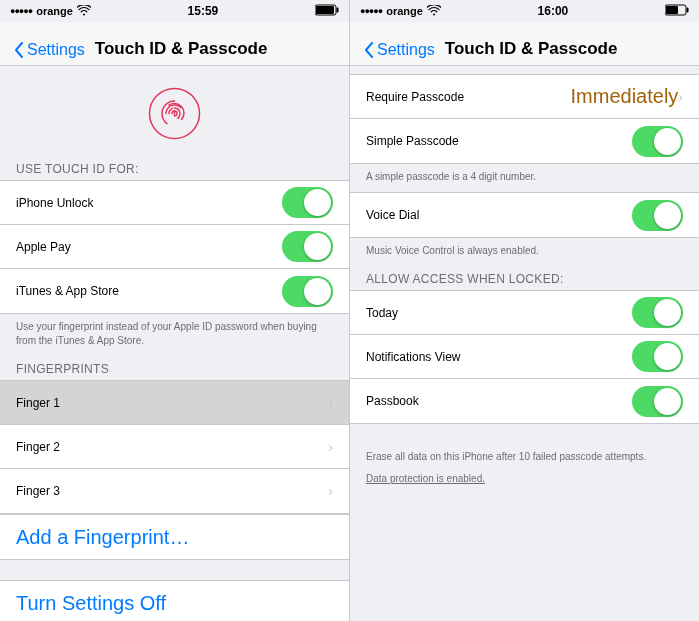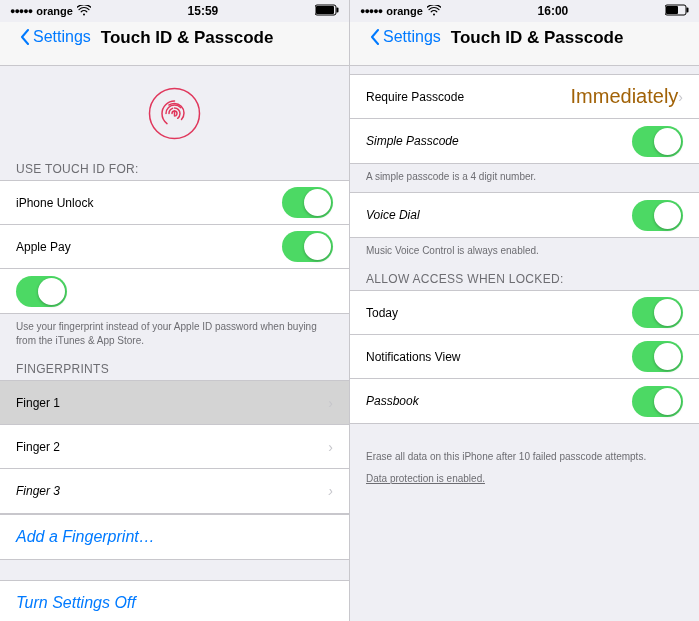--- a/index.html
+++ b/index.html
@@ -37,22 +37,22 @@
     }
     .status-left { display: flex; align-items: center; gap: 4px; }
     .status-center { font-size: 12px; font-weight: 600; }
     .status-right { display: flex; align-items: center; gap: 4px; }
     .signal-dots { font-size: 9px; letter-spacing: -1px; }
     .wifi-icon { font-size: 11px; }
 
     
     .nav-bar {
       display: flex;
-      align-items: flex-start;
-      padding: 6px 20px;
+      align-items: flex-end;
+      padding: 6px 14px;
       background: #f7f7f7;
       border-bottom: 1px solid #c8c7cc;
       height: 44px;
     }
     .nav-back {
       color: #007aff;
       font-size: 16px;
       display: flex;
       align-items: center;
       gap: 3px;
@@ -104,30 +104,30 @@
 
     .table-row {
       display: flex;
       align-items: center;
       padding: 0 16px;
       min-height: 44px;
       background: #fff;
       border-bottom: 1px solid #c8c7cc;
       position: relative;
     }
-    .table-row:last-child { border-bottom: none; font-style: italic; }
+    .table-row:last-child { border-bottom: none; }
 
     .row-label {
       flex: 1;
       font-size: 12px;
       color: #000;
     }
     .row-label-blue {
       flex: 1;
-      font-size: 16px;
+      font-size: 20px;
       color: #007aff;
     }
     .row-value {
       font-size: 20px;
       color: #a16207;
     }
     .row-chevron {
       color: #c7c7cc;
       font-size: 14px;
     }
@@ -237,20 +237,21 @@
           <div class="toggle-knob"></div>
         </div>
       </div>
       <div class="table-row">
         <span class="row-label">Apple Pay</span>
         <div class="toggle">
           <div class="toggle-knob"></div>
         </div>
       </div>
       <div class="table-row">
+        <span class="row-label">iTunes &amp; App Store</span>
         <div class="toggle">
           <div class="toggle-knob"></div>
         </div>
       </div>
     </div>
     <div class="note-text">Use your fingerprint instead of your Apple ID password when buying from the iTunes &amp; App Store.</div>
 
     <div class="section-header">FINGERPRINTS</div>
     <div class="table-group">
       <div class="table-row row-highlighted">

